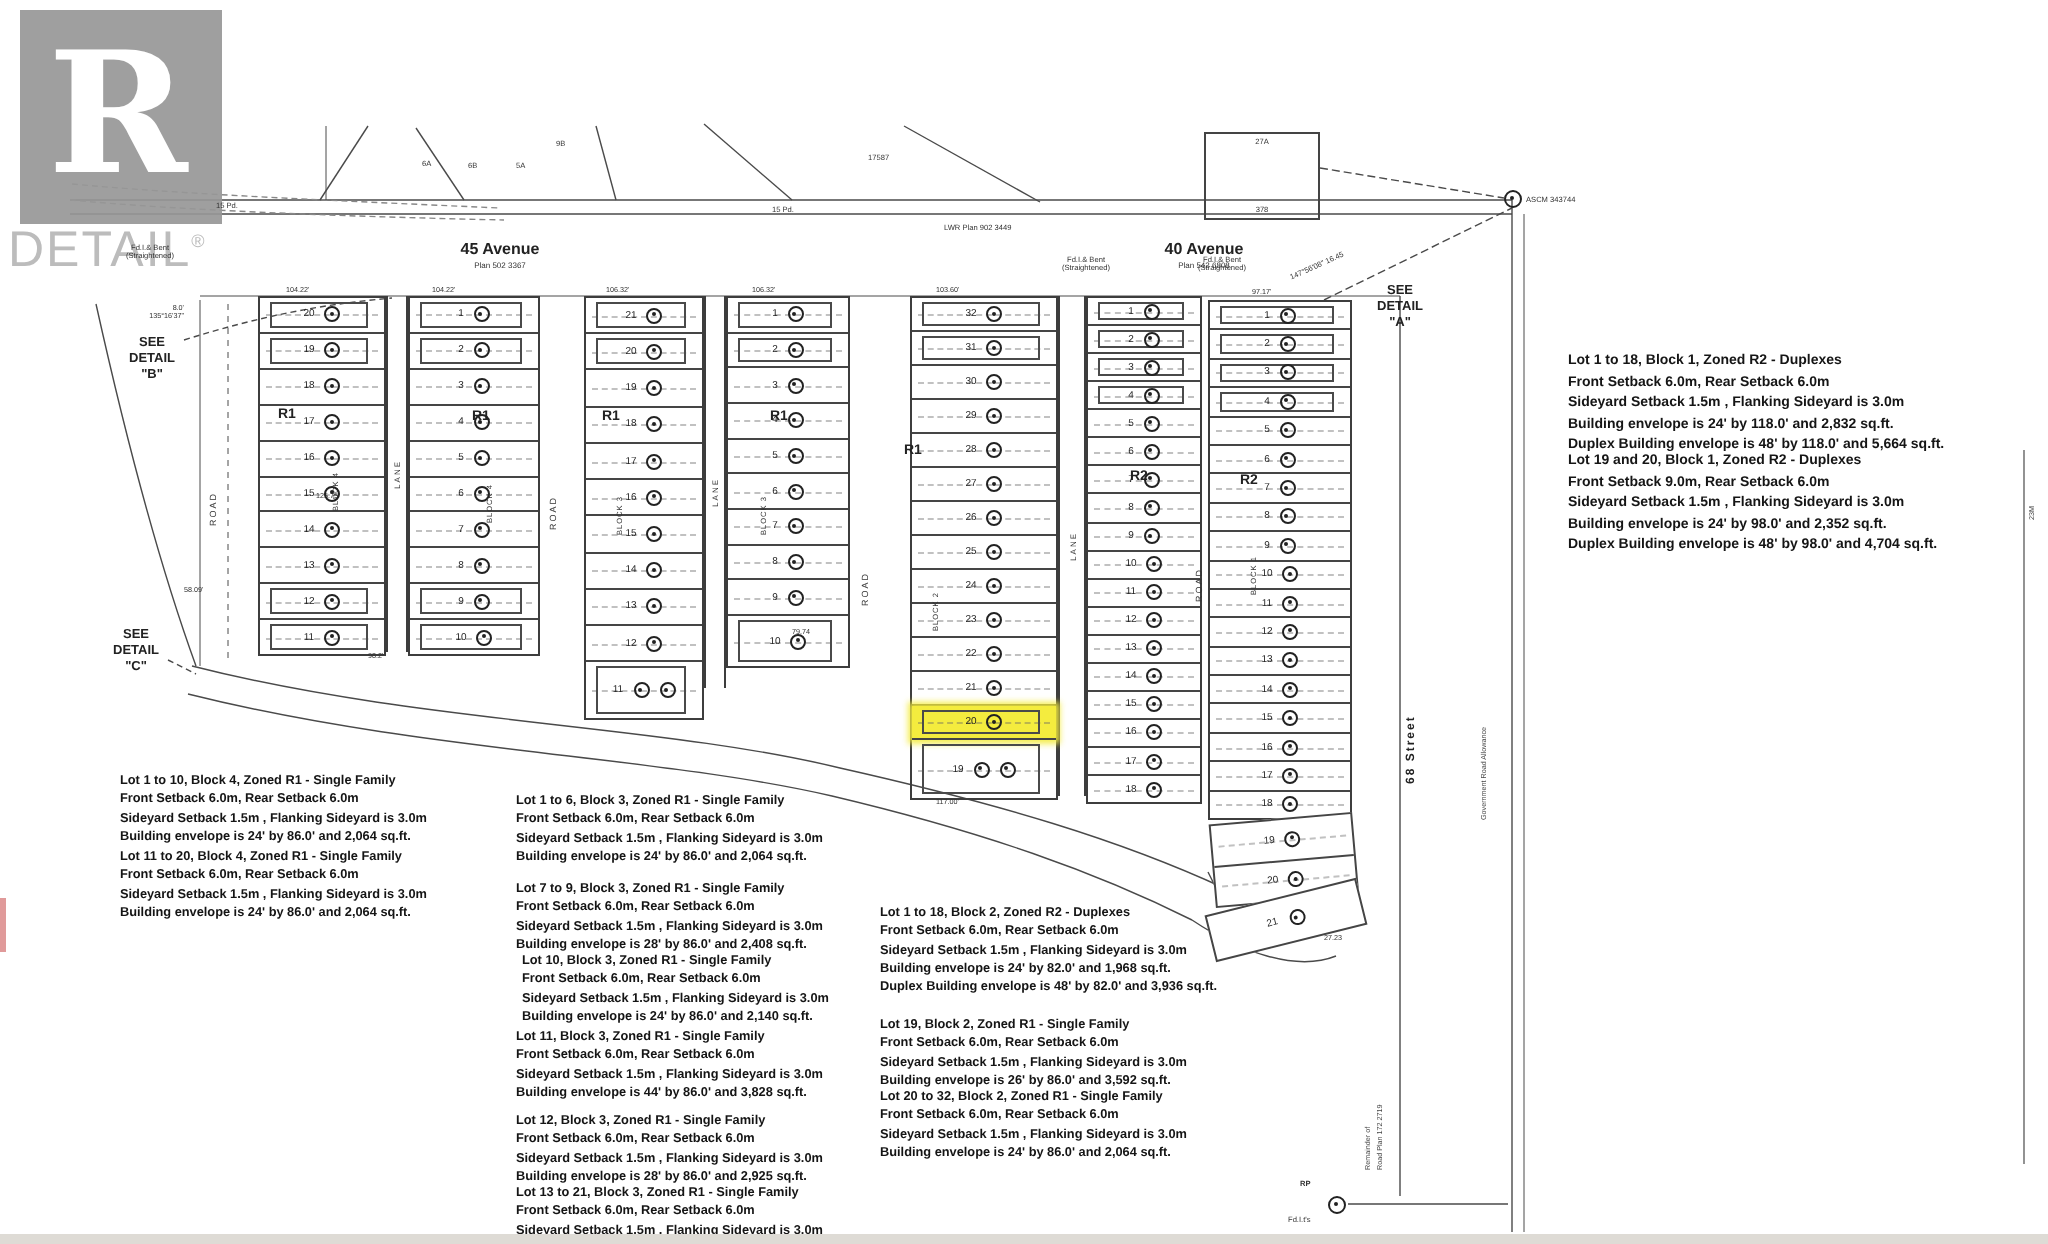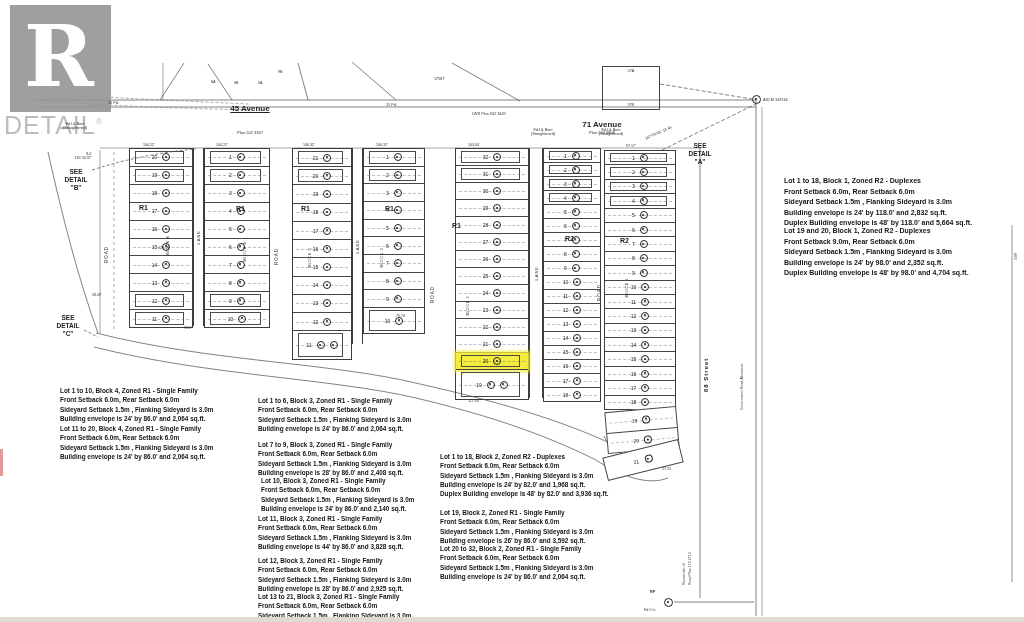--- a/index.html
+++ b/index.html
@@ -540,23 +540,23 @@
 <div class="abs lbl blockname" style="left:308px;top:248px;">BLOCK 3</div>
 <div class="abs lbl blockname" style="left:380px;top:248px;">BLOCK 3</div>
 <div class="abs lbl blockname" style="left:466px;top:296px;">BLOCK 2</div>
 <div class="abs lbl blockname" style="left:625px;top:278px;">BLOCK 1</div>
 
 <div class="abs lbl roadlbl" style="left:104px;top:246px;">ROAD</div>
 <div class="abs lbl roadlbl" style="left:274px;top:248px;">ROAD</div>
 <div class="abs lbl roadlbl" style="left:430px;top:286px;">ROAD</div>
 <div class="abs lbl roadlbl" style="left:597px;top:284px;">ROAD</div>
 
-<div class="abs lbl ave ctr" style="left:218px;top:104px;width:64px;text-decoration:underline;">45 Avenue</div>
+<div class="abs lbl ave ctr" style="left:218px;top:120px;width:64px;">45 Avenue</div>
 <div class="abs lbl plan ctr" style="left:218px;top:130px;width:64px;">Plan 502 3367</div>
-<div class="abs lbl ave ctr" style="left:570px;top:120px;width:64px;">71 Avenue</div>
+<div class="abs lbl ave ctr" style="left:570px;top:120px;width:64px;">40 Avenue</div>
 <div class="abs lbl plan ctr" style="left:570px;top:130px;width:64px;">Plan 542 6808</div>
 <div class="abs lbl st68" style="left:703px;top:342px;height:50px;">68 Street</div>
 <div class="abs lbl vtiny" style="left:740px;top:300px;height:110px;">Government Road Allowance</div>
 <div class="abs lbl vtiny" style="left:682px;top:495px;height:90px;">Remainder of
 Road Plan 172 2719</div>
 
 <div class="abs lbl det pre ctr" style="left:56px;top:168px;width:40px;">SEE
 DETAIL
 "B"</div>
 <div class="abs lbl det pre ctr" style="left:48px;top:314px;width:40px;">SEE

